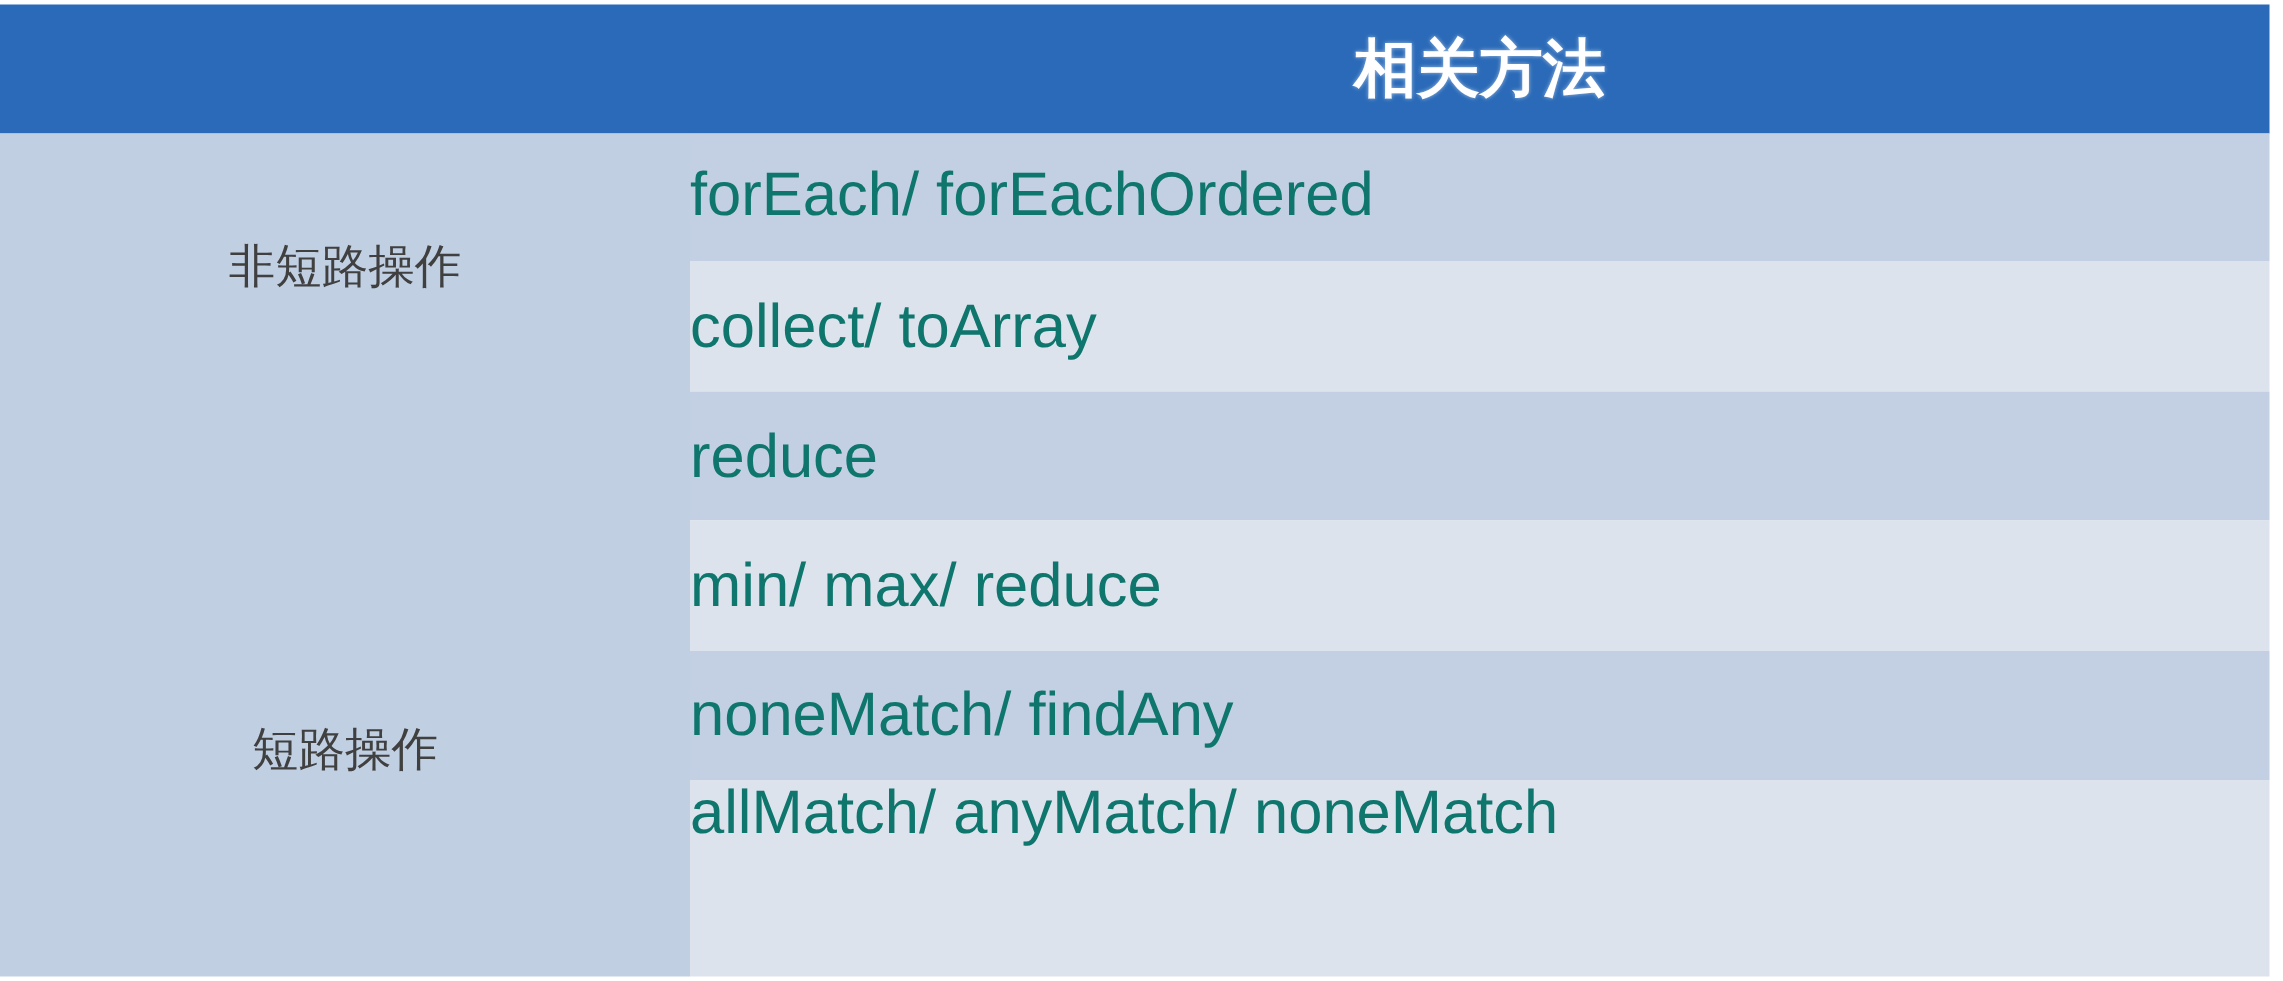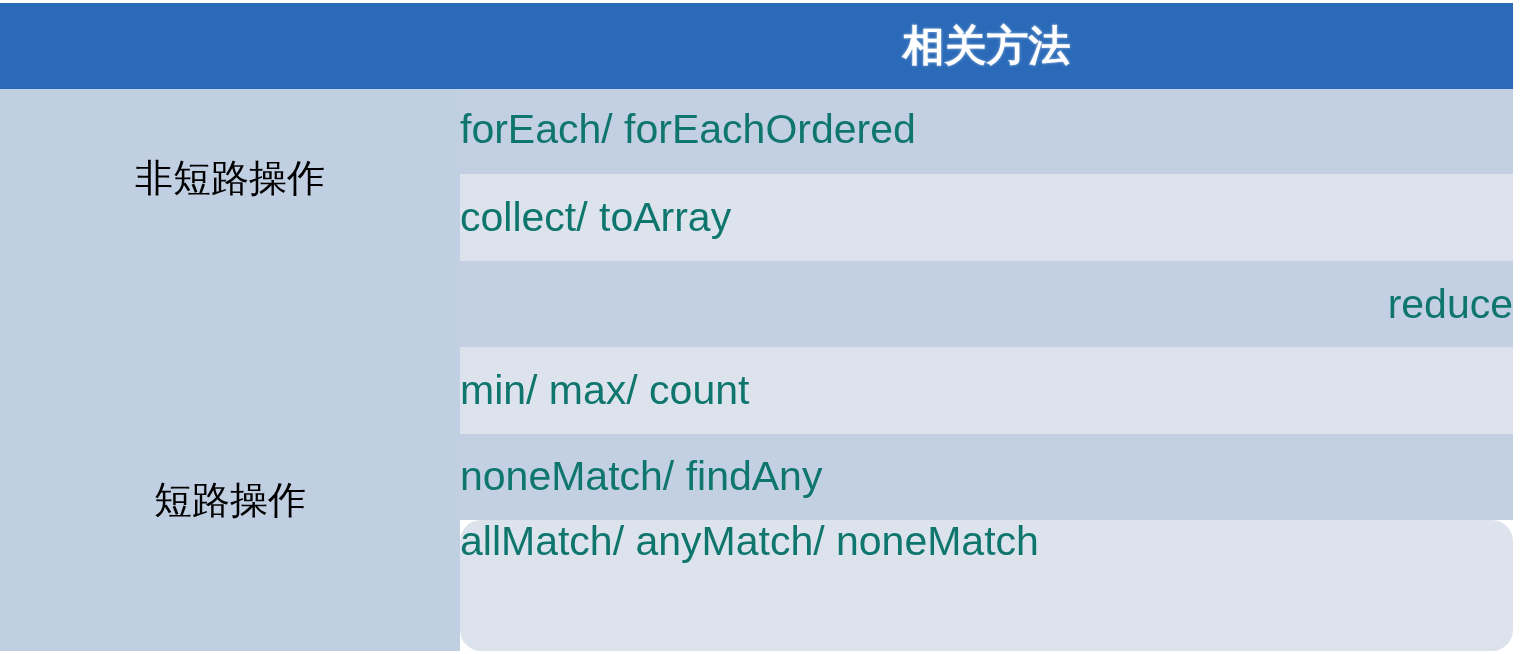--- a/index.html
+++ b/index.html
@@ -68,22 +68,22 @@
   .cat-cell {
     background: #c0cfe2;
     text-align: center;
     border-right: 3px solid #262b33;
     border-bottom: 3px solid #262b33;
   }
   .cat-cell.last {
     border-bottom: none;
   }
   .cat-label {
-    color: #000000;
-    font-size: 38px;
+    color: #404040;
+    font-size: 31px;
     line-height: 1;
     display: block;
     white-space: nowrap;
   }
   .cat-cell.c1 .cat-label { transform: translateY(-84px); }
   .cat-cell.c2 .cat-label { transform: translateY(-43px); }
 
   
   .m-cell {
     padding-left: 19px;
@@ -131,40 +131,40 @@
         </td>
       </tr>
 
       <tr>
         <td class="m-cell shade-b" style="height:85px;">
           <span class="m-text">collect/ toArray</span>
         </td>
       </tr>
 
       <tr>
-        <td class="m-cell shade-a" style="height:85px;text-align:right;">
+        <td class="m-cell shade-a" style="height:85px;">
           <span class="m-text">reduce</span>
         </td>
       </tr>
 
       <tr>
         <td class="m-cell shade-b" style="height:85px;">
-          <span class="m-text">min/ max/ count</span>
+          <span class="m-text">min/ max/ reduce</span>
         </td>
       </tr>
 
       <tr>
         <td class="cat-cell c2 last" rowspan="2" style="height:217px;">
           <span class="cat-label">短路操作</span>
         </td>
         <td class="m-cell shade-a" style="height:85px;">
           <span class="m-text">noneMatch/ findAny</span>
         </td>
       </tr>
 
       <tr>
-        <td class="m-cell shade-b r6 nob" style="height:130px;border-radius:21px;">
+        <td class="m-cell shade-b r6 nob" style="height:130px;">
           <span class="m-text">allMatch/ anyMatch/ noneMatch</span>
         </td>
       </tr>
     </tbody>
   </table>
 </div>
 
 </body></html>

